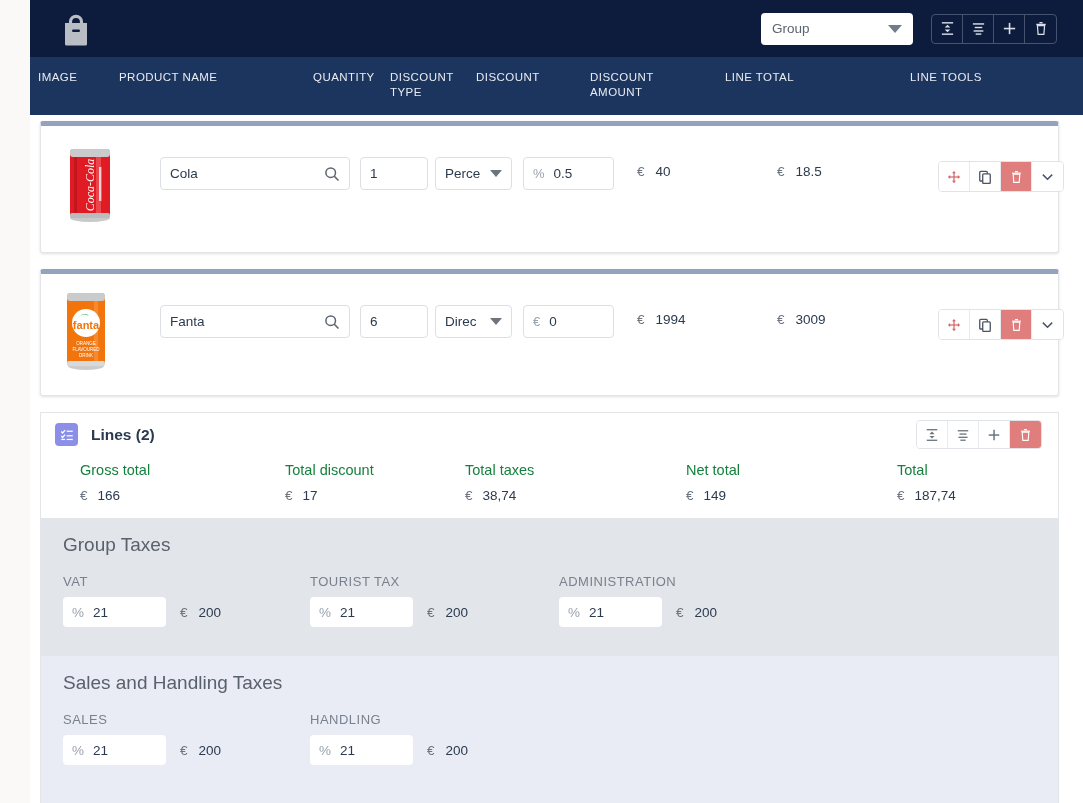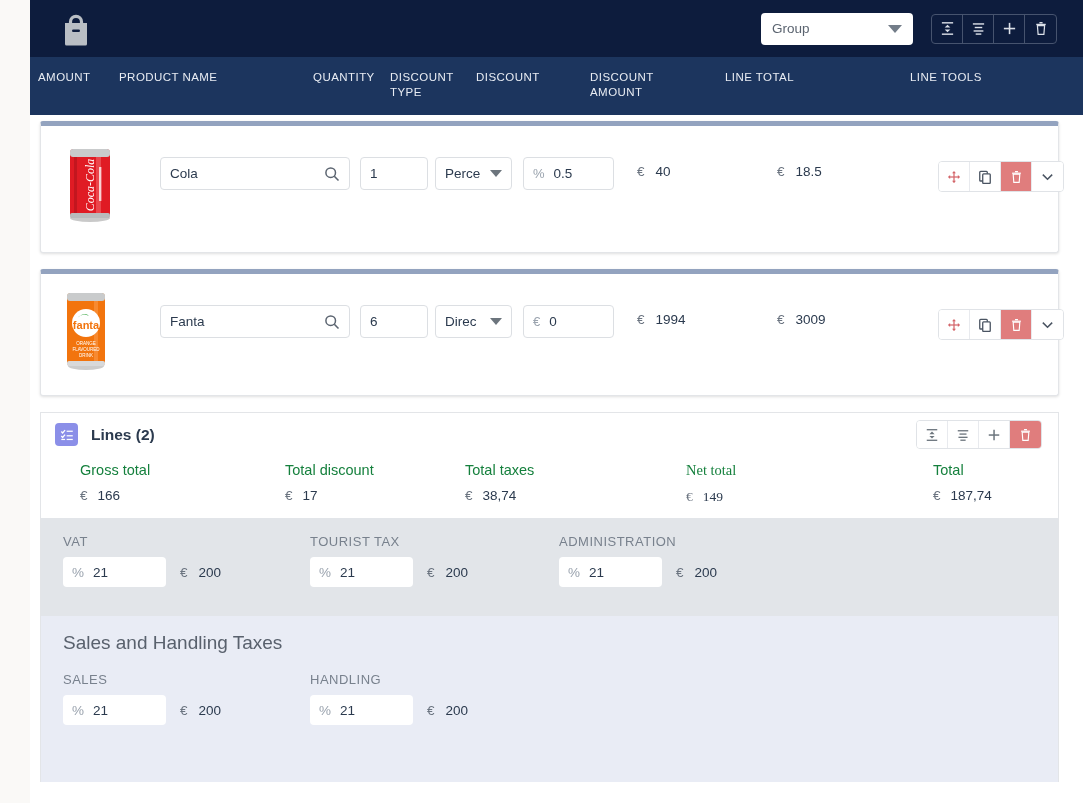--- a/index.html
+++ b/index.html
@@ -292,21 +292,21 @@
               <rect x="6.2" y="0.6" width="3.6" height="1.6" fill="#dbe0e8"></rect>
               <rect x="2.6" y="2.6" width="10.8" height="1.5" fill="#dbe0e8"></rect>
               <path d="M3.9 4.6 h8.2 l-0.8 10 h-6.6 z" fill="none" stroke="#dbe0e8" stroke-width="1.4"></path>
             </svg>
           </div>
         </div>
       </div>
     </div>
 
     <div class="colhead">
-      <div class="ch" style="left:8px;">AMOUNT</div>
+      <div class="ch" style="left:8px;">IMAGE</div>
       <div class="ch" style="left:89px;">PRODUCT NAME</div>
       <div class="ch" style="left:283px;">QUANTITY</div>
       <div class="ch" style="left:360px; width:70px;">DISCOUNT TYPE</div>
       <div class="ch" style="left:446px;">DISCOUNT</div>
       <div class="ch" style="left:560px; width:76px;">DISCOUNT AMOUNT</div>
       <div class="ch" style="left:695px;">LINE TOTAL</div>
       <div class="ch" style="left:880px;">LINE TOOLS</div>
     </div>
 
     <div class="cards">
@@ -533,37 +533,38 @@
             <span>17</span>
           </div>
         </div>
         <div class="tot" style="left:424px;">
           <div class="lbl">Total taxes</div>
           <div class="amt">
             <span class="eu">€</span>
             <span>38,74</span>
           </div>
         </div>
-        <div class="tot" style="left:645px;font-family:Liberation Serif, serif;">
+        <div class="tot" style="left:645px;">
           <div class="lbl">Net total</div>
           <div class="amt">
             <span class="eu">€</span>
             <span>149</span>
           </div>
         </div>
-        <div class="tot" style="left:892px;">
+        <div class="tot" style="left:856px;">
           <div class="lbl">Total</div>
           <div class="amt">
             <span class="eu">€</span>
             <span>187,74</span>
           </div>
         </div>
       </div>
 
       <div class="taxblock grp">
+        <div class="tax-title">Group Taxes</div>
         <div class="tax-row">
           <div class="tax-item" style="left:0;">
             <div class="tax-lbl">VAT</div>
             <div class="tax-line">
               <div class="tax-fld">
                 <span class="unit">%</span>
                 <span>21</span>
               </div>
               <div class="tax-amt">
                 <span class="eu">€</span>

